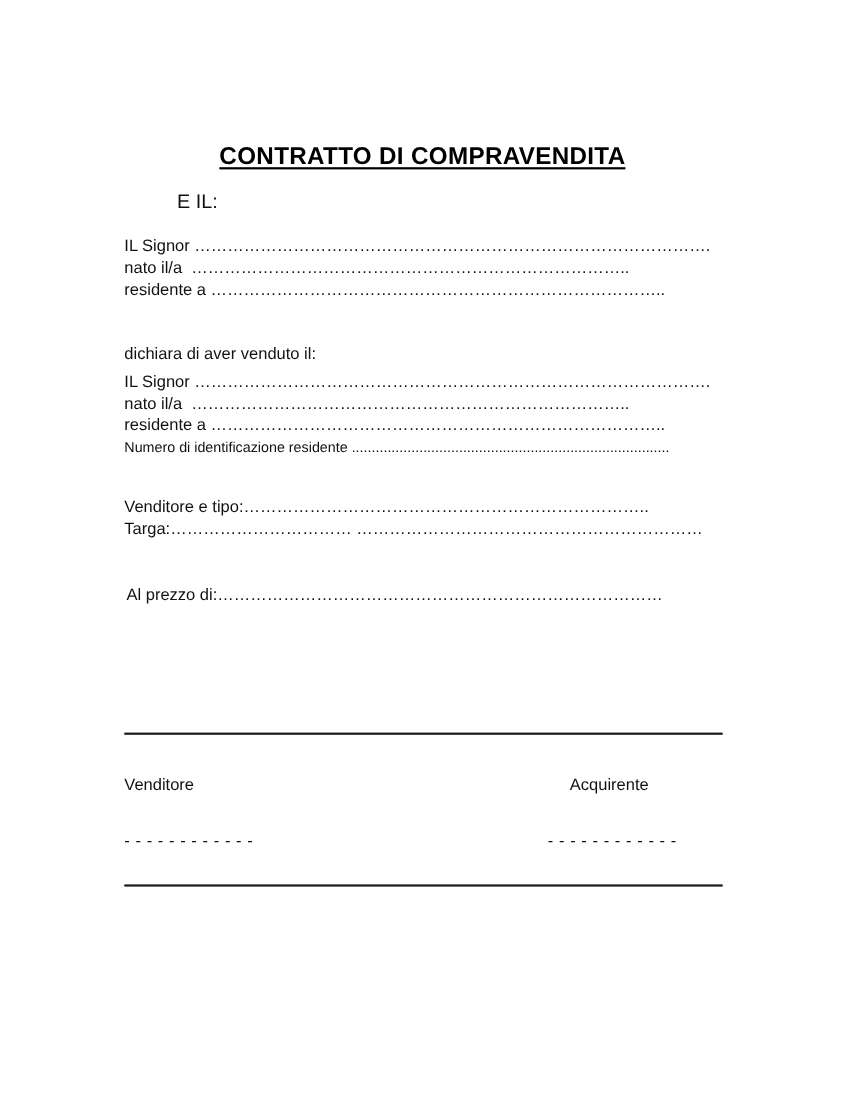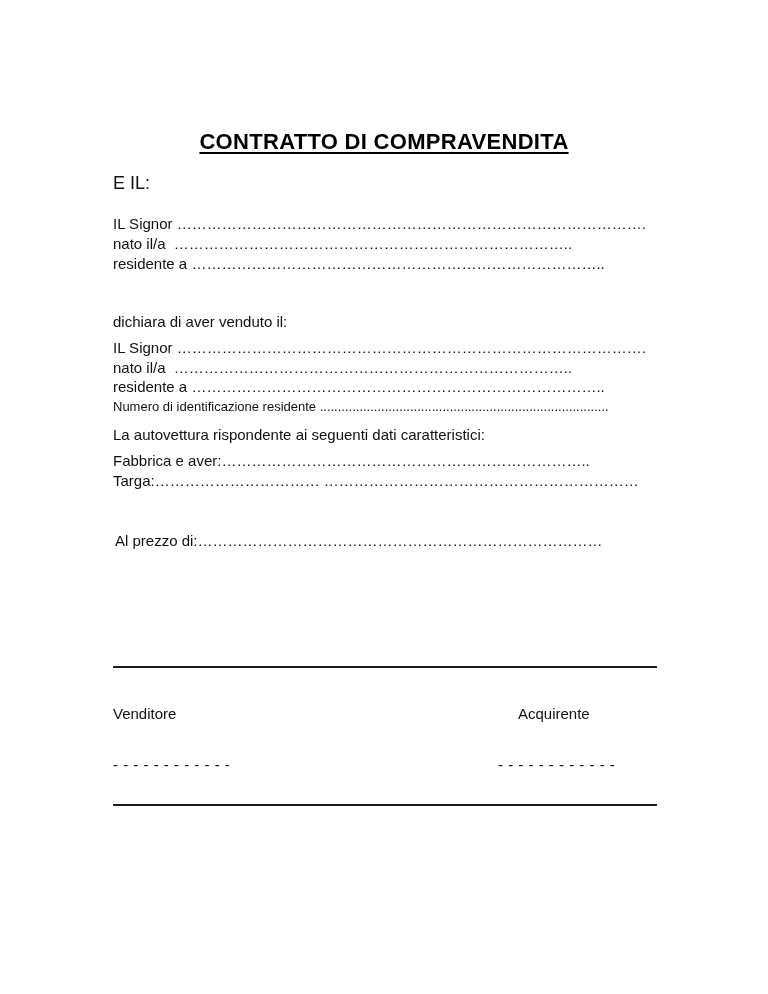--- a/index.html
+++ b/index.html
@@ -33,20 +33,21 @@
   .t {
     position: absolute;
     left: 113px;
     font-size: 15px;
     line-height: 16px;
     white-space: pre;
     color: #111111;
   }
   .intro {
     font-size: 18px;
+    margin-left: 48px;
   }
   .small {
     font-size: 13px;
   }
   .rule {
     position: absolute;
     left: 113px;
     width: 544px;
     height: 0;
     border-top: 2px solid #1a1a1a;
@@ -70,23 +71,22 @@
   <div class="t" style="top:236px">nato il/a  ……………………………………………………………………..</div>
   <div class="t" style="top:256px">residente a ………………………………………………………………………..</div>
 
   <div class="t" style="top:314px">dichiara di aver venduto il:</div>
 
   <div class="t" style="top:340px">IL Signor ………………………………………………………………………………….</div>
   <div class="t" style="top:360px">nato il/a  ……………………………………………………………………..</div>
   <div class="t" style="top:379px">residente a ………………………………………………………………………..</div>
   <div class="t small" style="top:399px">Numero di identificazione residente ................................................................................</div>
 
-  <div class="t" style="top:427px">La autovettura rispondente ai seguenti dati caratteristici:</div>
 
-  <div class="t" style="top:453px">Fabbrica e aver:………………………………………………………………..</div>
+  <div class="t" style="top:453px">Venditore e tipo:………………………………………………………………..</div>
   <div class="t" style="top:473px">Targa:…………………………… ………………………………………………………</div>
   <div class="t" style="top:533px; left:115px">Al prezzo di:………………………………………………………………………</div>
 
 
   <div class="rule" style="top:666px"></div>
 
   <div class="t sig-left" style="top:706px">Venditore</div>
   <div class="t sig-right" style="top:706px">Acquirente</div>
 
   <div class="t dashes dash-left" style="top:757px">- - - - - - - - - - - -</div>

